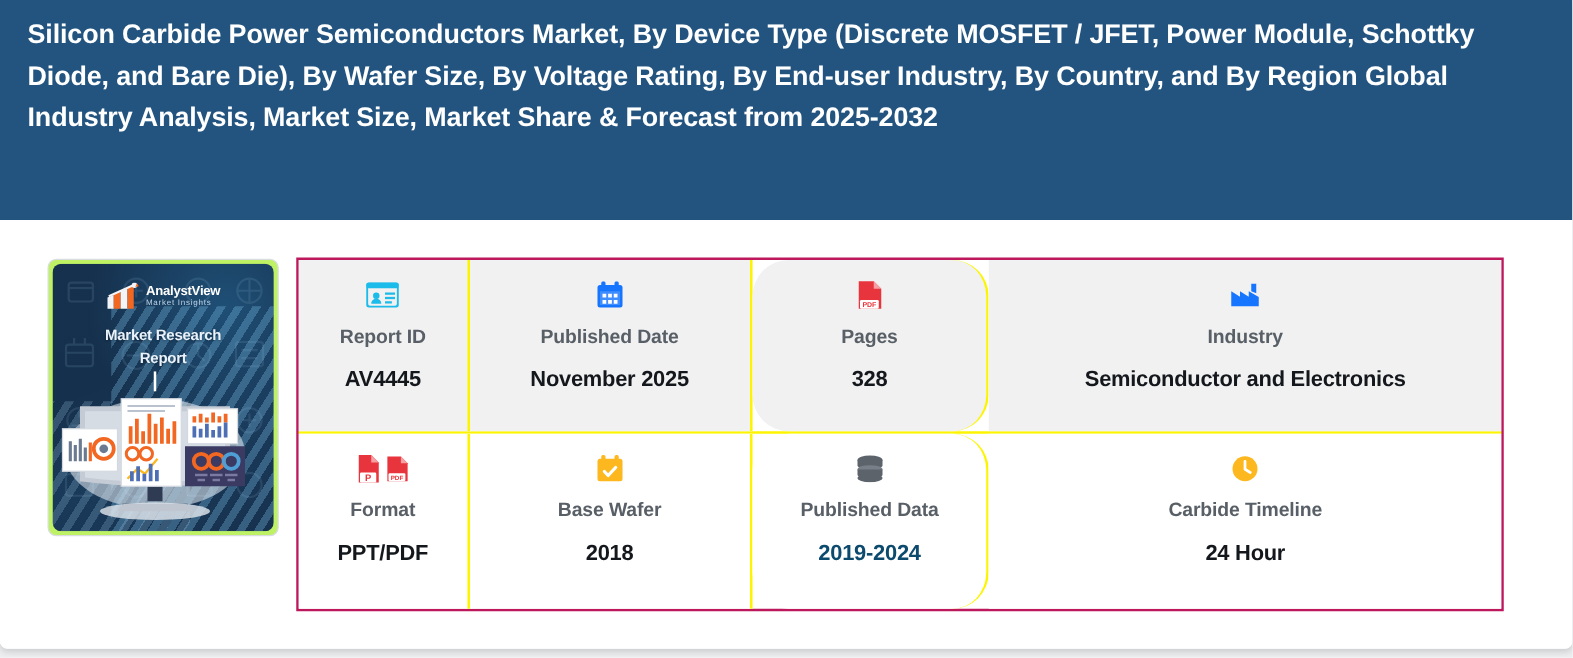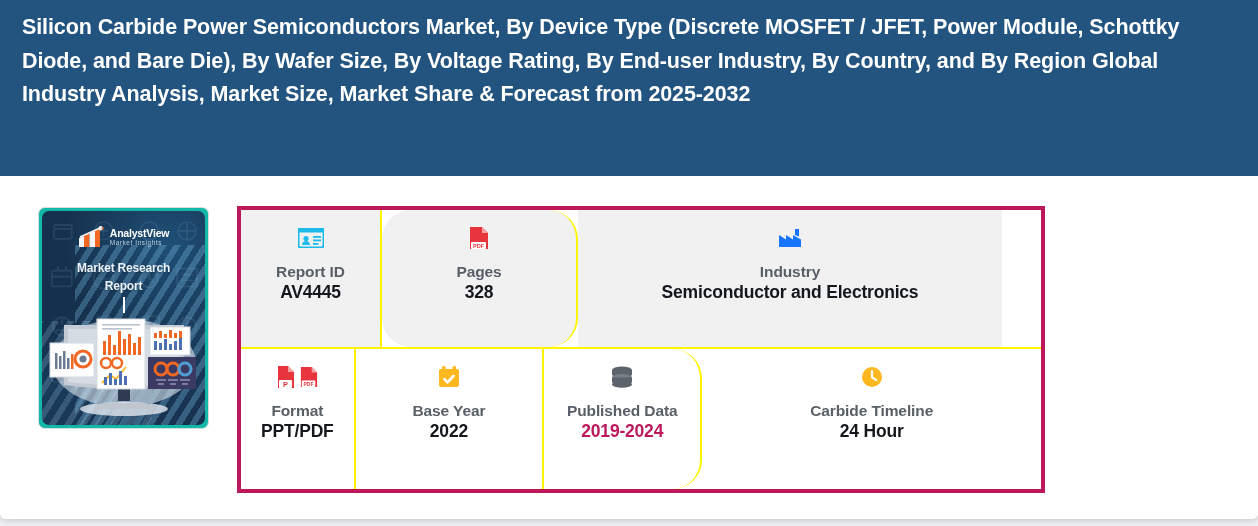--- a/index.html
+++ b/index.html
@@ -54,24 +54,24 @@
     left: 0; top: 176px;
     width: 1258px;
     height: 343px;
     background: #ffffff;
   }
 
   
   .thumb {
     position: absolute;
     left: 38px; top: 31px;
-    width: 171px; height: 222px;
+    width: 185px; height: 222px;
     border: 1px solid #d9dde1;
     border-radius: 7px;
-    background: #14b8a6;
+    background: #bef264;
     padding: 3px;
   }
   .thumb-inner {
     position: relative;
     width: 100%; height: 100%;
     border-radius: 7px;
     overflow: hidden;
     background:
       radial-gradient(circle at 78% 16%, #1f4f76 0%, rgba(31,79,118,0) 48%),
       linear-gradient(160deg, #16314e 0%, #15304c 40%, #1a3a5a 68%, #16314e 100%);
@@ -142,22 +142,22 @@
   .thumb-art {
     position: absolute;
     left: 0; right: 0; bottom: 4px;
     height: 124px;
   }
 
   
   .grid {
     position: absolute;
     left: 237px; top: 30px;
-    width: 808px;
-    border: 4px solid #be185d;
+    width: 966px;
+    border: 2px solid #be185d;
     border-collapse: collapse;
   }
   .grid-row { display: flex; }
   .grid-row.top .cell { background: #f1f1f1; }
   .grid-row.bottom .cell { background: #ffffff; }
   .grid-row.top { border-bottom: 2px solid #fdf500; }
 
   .cell {
     border-right: 2px solid #fdf500;
     text-align: center;
@@ -185,28 +185,28 @@
     margin-bottom: 9px;
   }
   .cell-label {
     color: #585f66;
     font-size: 15.5px;
     font-weight: bold;
     letter-spacing: -0.1px;
     line-height: 19px;
   }
   .cell-value {
-    margin-top: 1px;
+    margin-top: 14px;
     color: #14181c;
     font-size: 17.5px;
     font-weight: bold;
     letter-spacing: -0.2px;
     line-height: 21px;
   }
-  .cell-value.green { color: #be185d; }
+  .cell-value.green { color: #0c4a6e; }
 </style>
 </head>
 <body>
 
 <div id="page">
   <div class="card">
 
     <div class="header">
       <h1 class="header-title">Silicon Carbide Power Semiconductors Market, By Device Type (Discrete MOSFET / JFET, Power Module, Schottky Diode, and Bare Die), By Wafer Size, By Voltage Rating, By End-user Industry, By Country, and By Region Global Industry Analysis, Market Size, Market Share &amp; Forecast from 2025-2032</h1>
     </div>
@@ -381,20 +381,40 @@
                   <rect x="15" y="8" width="8" height="1.8"></rect>
                   <rect x="15" y="11.5" width="8" height="1.8"></rect>
                   <rect x="15" y="15" width="5.5" height="1.8"></rect>
                 </g>
               </svg>
             </span>
             <span class="cell-label">Report ID</span>
             <span class="cell-value">AV4445</span>
           </div>
 
+          <div class="cell col-2">
+            <span class="cell-icon">
+              <svg width="22" height="22" viewBox="0 0 22 22">
+                <rect x="1" y="3" width="20" height="18" rx="2" fill="#1675ff"></rect>
+                <rect x="4" y="0" width="3.4" height="5" rx="1.4" fill="#1675ff"></rect>
+                <rect x="14.6" y="0" width="3.4" height="5" rx="1.4" fill="#1675ff"></rect>
+                <rect x="3" y="8" width="16" height="11" fill="#ffffff" opacity="0.18"></rect>
+                <g fill="#ffffff">
+                  <rect x="5" y="10" width="3" height="3"></rect>
+                    <rect x="9.5" y="10" width="3" height="3"></rect>
+                    <rect x="14" y="10" width="3" height="3"></rect>
+                  <rect x="5" y="15" width="3" height="3"></rect>
+                    <rect x="9.5" y="15" width="3" height="3"></rect>
+                    <rect x="14" y="15" width="3" height="3"></rect>
+                </g>
+              </svg>
+            </span>
+            <span class="cell-label">Published Date</span>
+            <span class="cell-value">November 2025</span>
+          </div>
 
           <div class="cell col-3">
             <span class="cell-icon">
               <svg width="20" height="24" viewBox="0 0 20 24">
                 <path d="M1 1h12l6 6v16H1z" fill="#e8343c"></path>
                 <path d="M13 1l6 6h-6z" fill="#f7a0a4"></path>
                 <rect x="2" y="16" width="15" height="7" rx="1" fill="#ffffff"></rect>
                 <text x="9.5" y="21.6" font-family="Liberation Sans, sans-serif" font-size="5.6" font-weight="bold" fill="#e8343c" text-anchor="middle">PDF</text>
               </svg>
             </span>
@@ -437,22 +457,22 @@
 
           <div class="cell col-2">
             <span class="cell-icon">
               <svg width="22" height="22" viewBox="0 0 22 22">
                 <rect x="1" y="3" width="20" height="18" rx="2" fill="#fcb81e"></rect>
                 <rect x="4" y="0" width="3.4" height="5" rx="1.4" fill="#fcb81e"></rect>
                 <rect x="14.6" y="0" width="3.4" height="5" rx="1.4" fill="#fcb81e"></rect>
                 <path d="M6.5 13.2l3 3.2 6-6.4" stroke="#ffffff" stroke-width="2.6" fill="none" stroke-linecap="round" stroke-linejoin="round"></path>
               </svg>
             </span>
-            <span class="cell-label">Base Year</span>
-            <span class="cell-value">2022</span>
+            <span class="cell-label">Base Wafer</span>
+            <span class="cell-value">2018</span>
           </div>
 
           <div class="cell col-3">
             <span class="cell-icon">
               <svg width="24" height="22" viewBox="0 0 24 22">
                 <ellipse cx="12" cy="4" rx="10" ry="3.6" fill="#5c636b"></ellipse>
                 <path d="M2 4v4.2c0 2 4.5 3.6 10 3.6s10-1.6 10-3.6V4z" fill="#5c636b"></path>
                 <ellipse cx="12" cy="11.5" rx="10" ry="3.4" fill="#787f88"></ellipse>
                 <path d="M2 11.5v4c0 2 4.5 3.5 10 3.5s10-1.5 10-3.5v-4z" fill="#5c636b"></path>
                 <ellipse cx="12" cy="18.4" rx="10" ry="3.4" fill="#5c636b"></ellipse>

